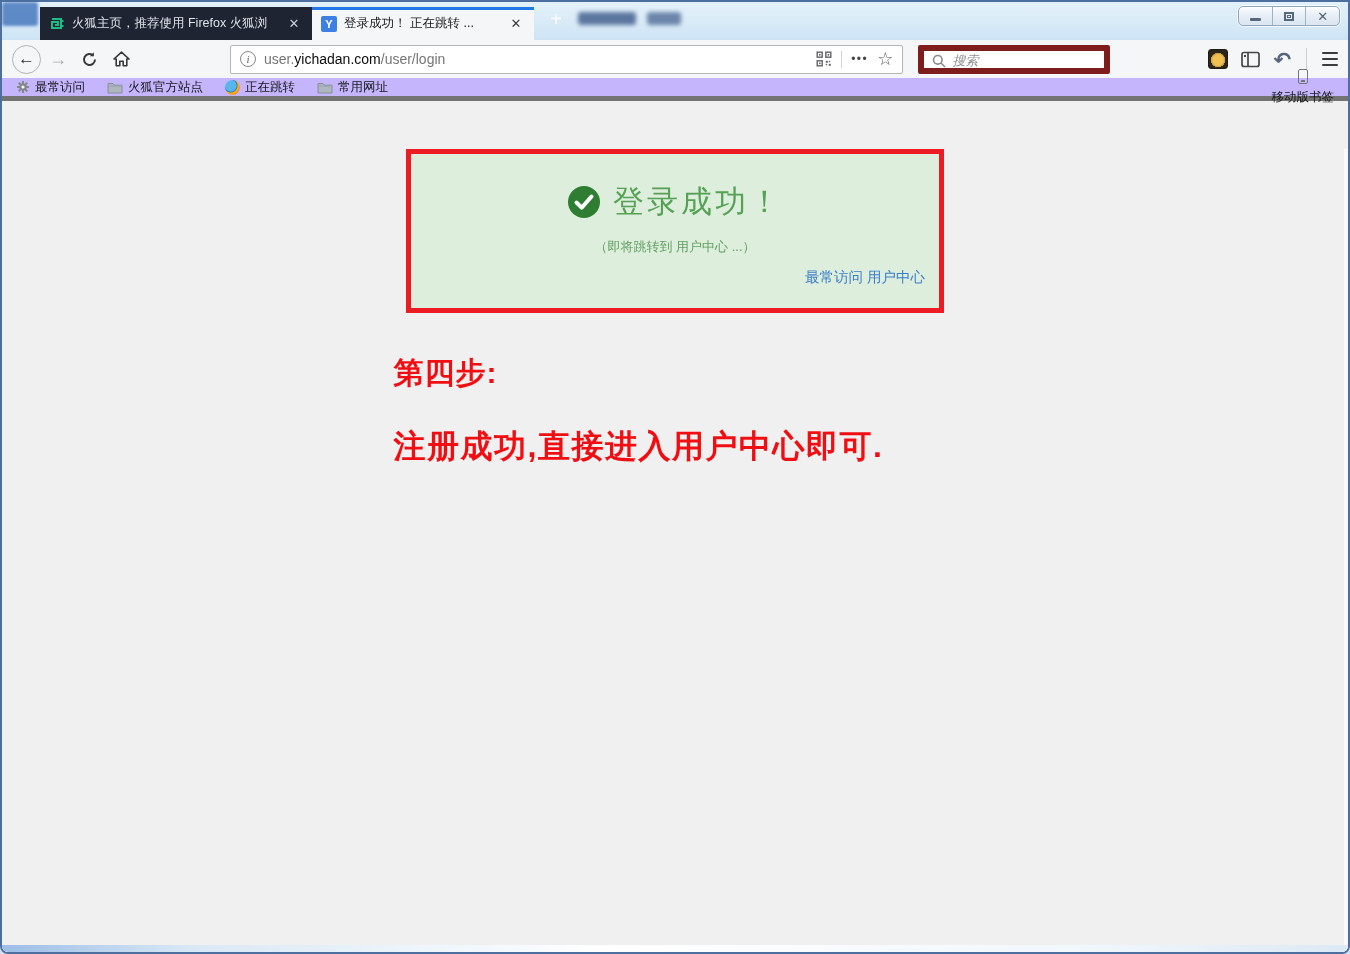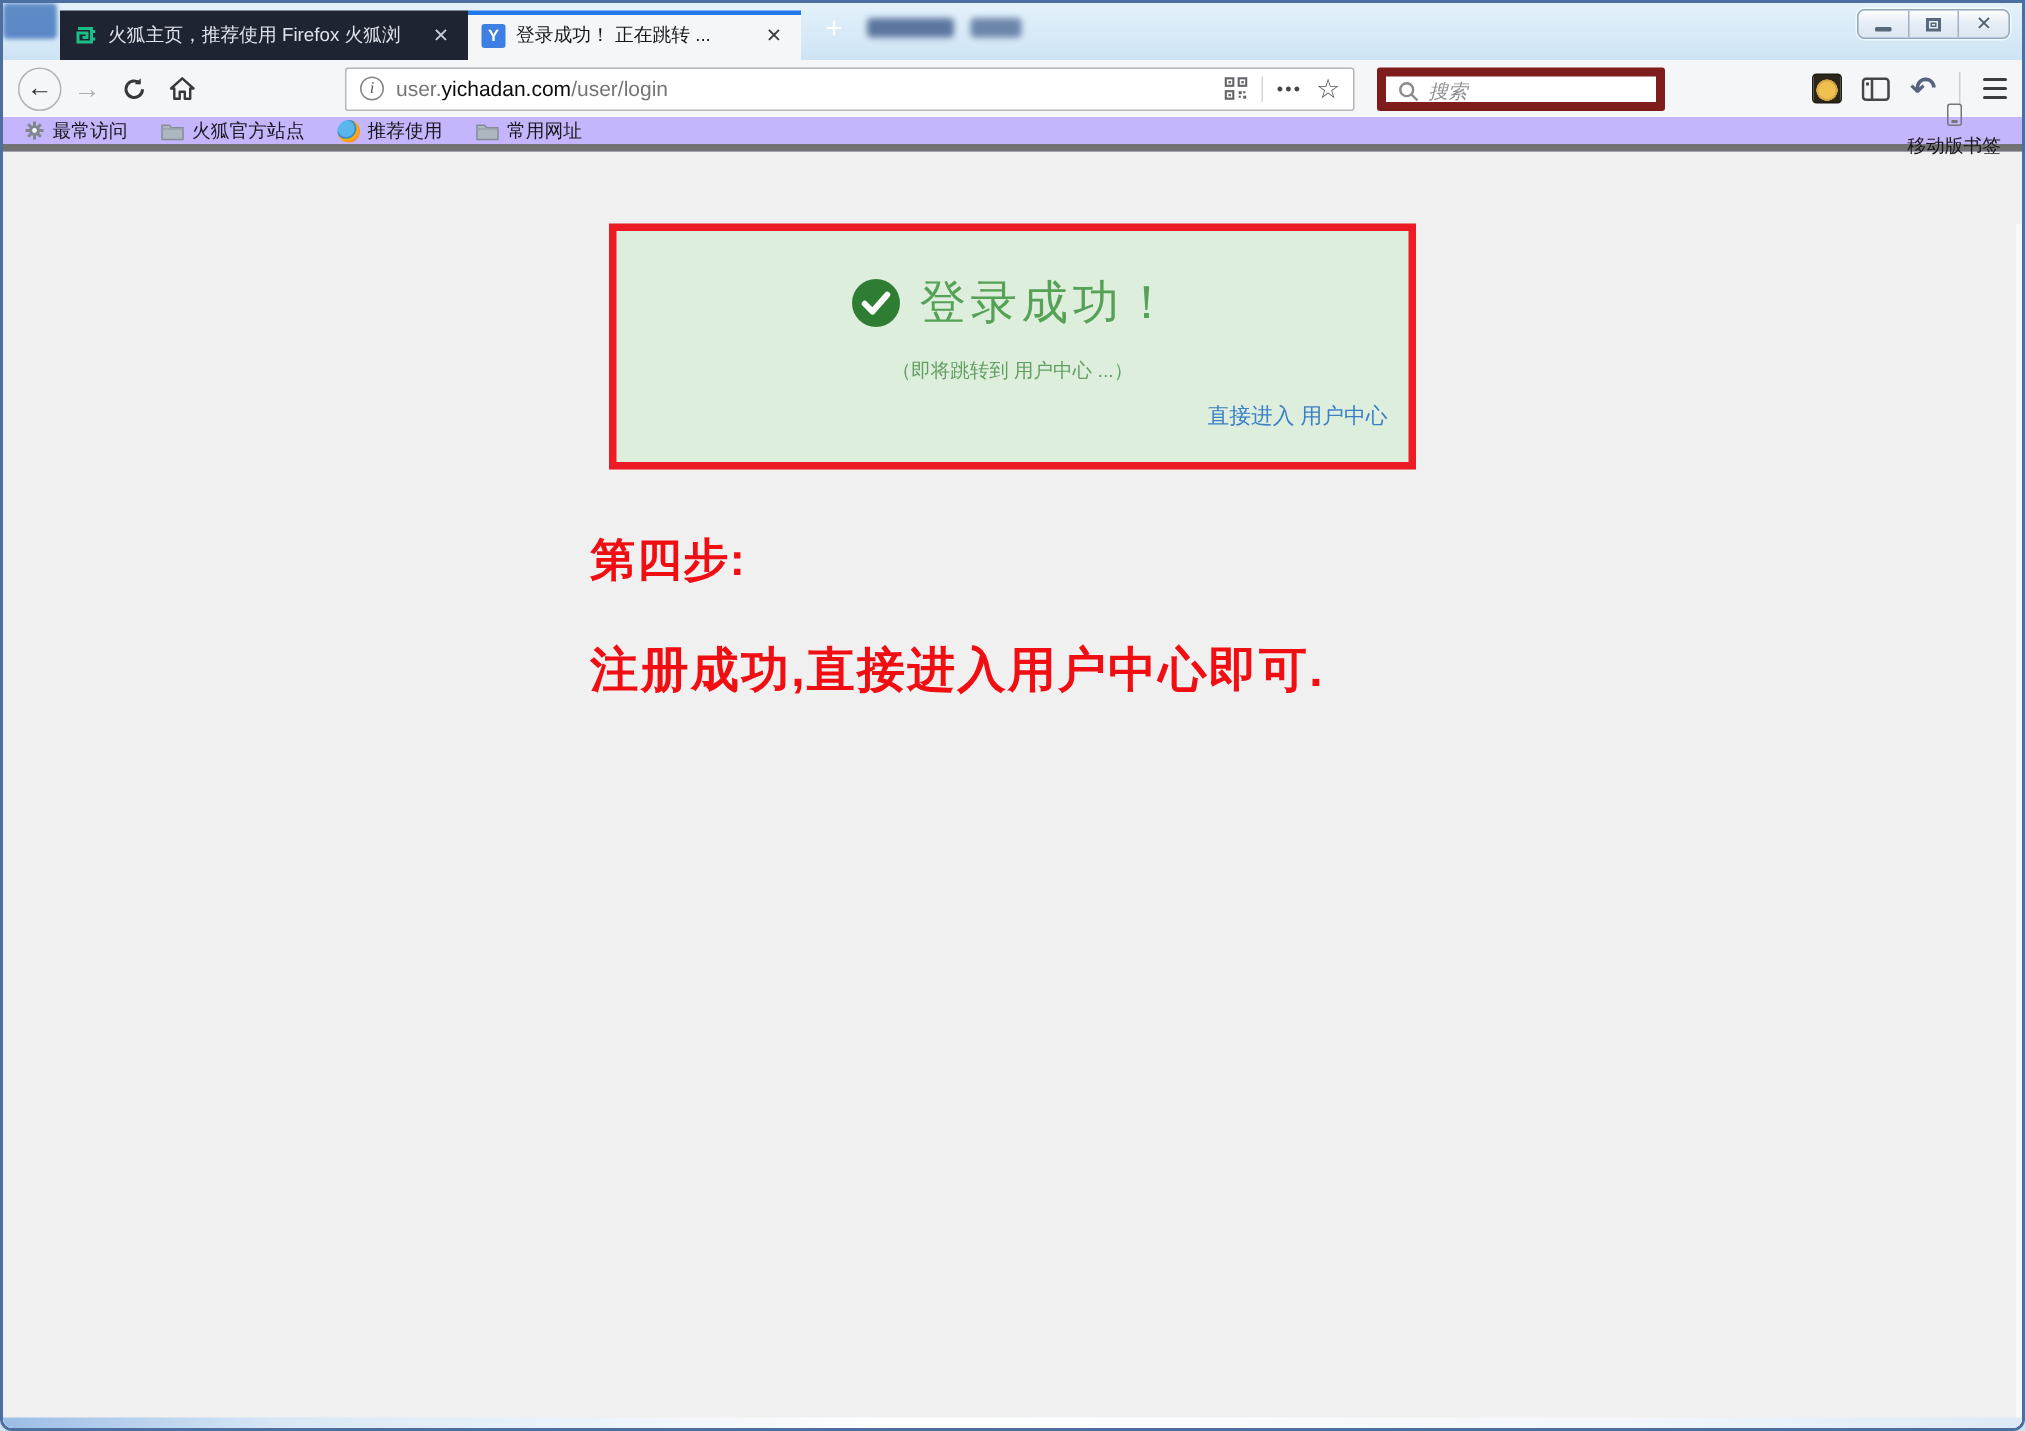--- a/index.html
+++ b/index.html
@@ -233,21 +233,21 @@
     </span>
     <span class="bm">
       <svg width="16" height="13" viewBox="0 0 16 13">
         <path d="M1 2.5 h5 l1.4 1.7 H15 v7.8 H1 Z" fill="#aeb7c0" stroke="#848e98" stroke-width="1"></path>
         <path d="M1 5 H15" stroke="#98a2ac" stroke-width="1"></path>
       </svg>
       <span>火狐官方站点</span>
     </span>
     <span class="bm">
       <span class="ff-logo"></span>
-      <span>推荐使用</span>
+      <span>正在跳转</span>
     </span>
     <span class="bm">
       <svg width="16" height="13" viewBox="0 0 16 13">
         <path d="M1 2.5 h5 l1.4 1.7 H15 v7.8 H1 Z" fill="#aeb7c0" stroke="#848e98" stroke-width="1"></path>
         <path d="M1 5 H15" stroke="#98a2ac" stroke-width="1"></path>
       </svg>
       <span>常用网址</span>
     </span>
     <span class="bm bm-right">
       <span class="phone-glyph"></span>
@@ -259,21 +259,21 @@
 
     <div class="success-box">
       <div class="success-title-row">
         <svg width="34" height="34" viewBox="0 0 34 34">
           <circle cx="17" cy="17" r="16" fill="#2e7d32"></circle>
           <path d="M9.5 17.5 l5.2 5.2 L24.5 11.5" fill="none" stroke="#ffffff" stroke-width="4" stroke-linecap="round" stroke-linejoin="round"></path>
         </svg>
         <span class="success-title">登录成功！</span>
       </div>
       <div class="success-sub">（即将跳转到 用户中心 ...）</div>
-      <div class="success-link">直接进入 用户中心</div>
+      <div class="success-link">最常访问 用户中心</div>
     </div>
 
     <div class="annotation">
       <div class="anno-step">第四步:</div>
       <div class="anno-note">注册成功,直接进入用户中心即可.</div>
     </div>
 
   </div>
 
   <div class="bottom-frame"></div>

